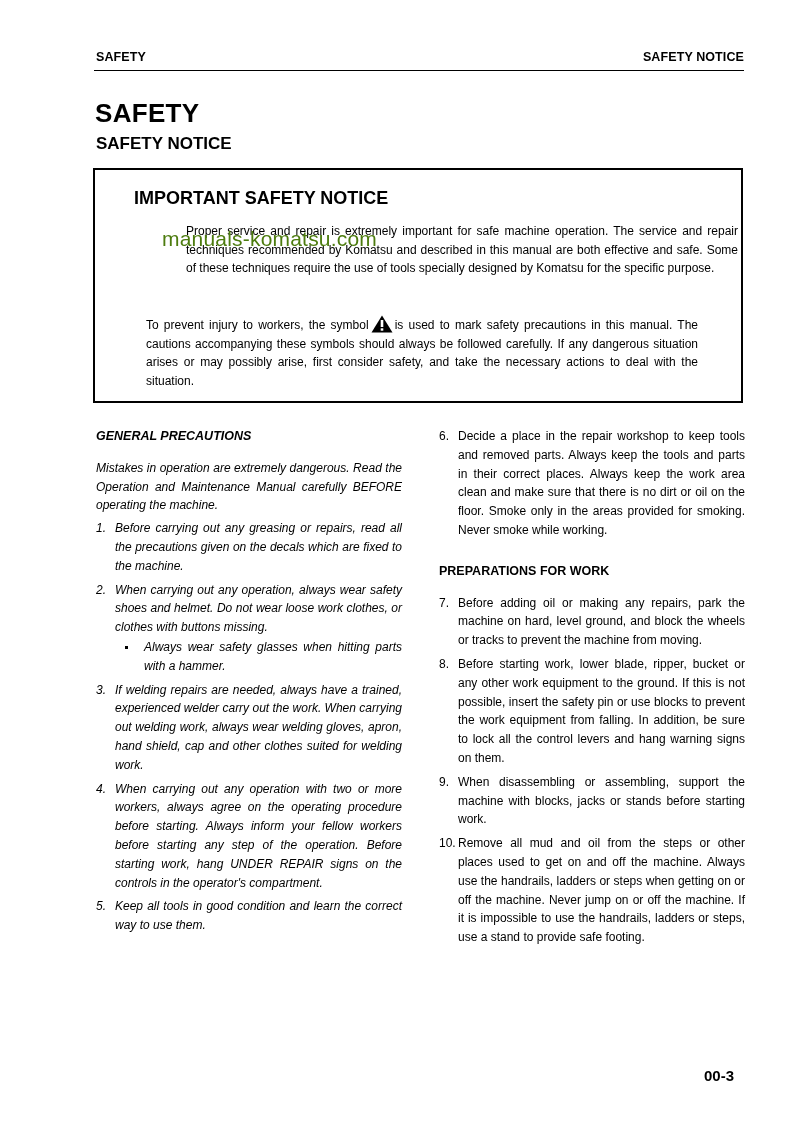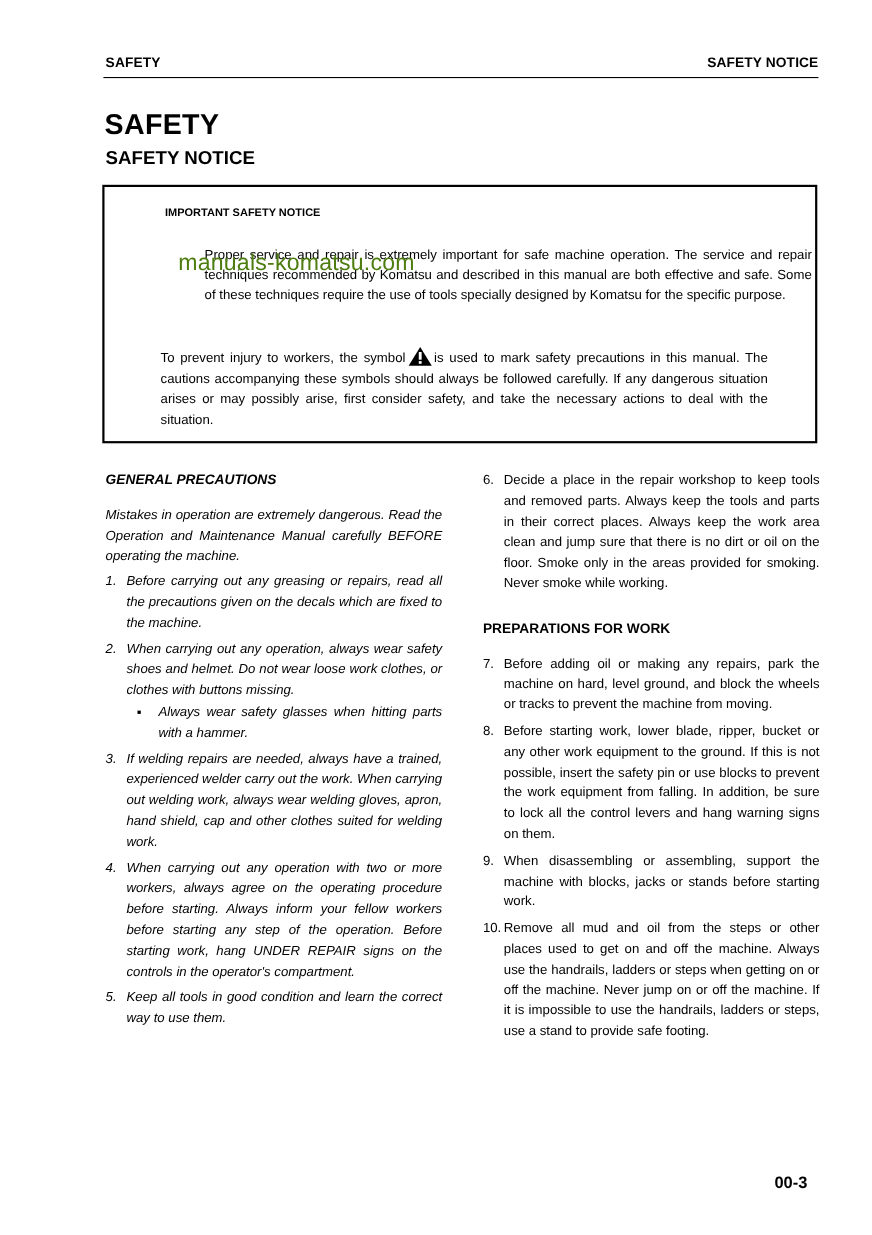--- a/index.html
+++ b/index.html
@@ -21,22 +21,22 @@
   }
   .page-subtitle {
     position: absolute; left: 96px; top: 134px; margin: 0;
     font-size: 17px; font-weight: bold;
   }
   .notice-box {
     position: absolute; left: 93px; top: 168px; width: 646px; height: 231px;
     border: 2px solid #000; box-sizing: content-box;
   }
   .notice-title {
-    position: absolute; left: 55px; top: 18px; margin: 0;
-    font-size: 10px; font-weight: bold;
+    position: absolute; left: 39px; top: 18px; margin: 0;
+    font-size: 18px; font-weight: bold;
   }
   .notice-para {
     position: absolute; left: 51px; width: 552px; margin: 0;
     font-size: 12px; line-height: 18.7px; text-align: justify;
   }
   .notice-para.p1 { top: 52px; margin-left: 40px; }
   .notice-para.p2 { top: 145px; }
   .warn-icon {
     display: inline-block; width: 22px; height: 18px; vertical-align: -4px; margin: 0 2px;
   }
@@ -128,21 +128,21 @@
 
   <div class="item">
     <span class="item-num">5.</span>
     <span class="item-text">Keep all tools in good condition and learn the correct way to use them.</span>
   </div>
 </div>
 
 <div class="col right">
   <div class="item">
     <span class="item-num">6.</span>
-    <span class="item-text">Decide a place in the repair workshop to keep tools and removed parts. Always keep the tools and parts in their correct places. Always keep the work area clean and jump sure that there is no dirt or oil on the floor. Smoke only in the areas provided for smoking. Never smoke while working.</span>
+    <span class="item-text">Decide a place in the repair workshop to keep tools and removed parts. Always keep the tools and parts in their correct places. Always keep the work area clean and make sure that there is no dirt or oil on the floor. Smoke only in the areas provided for smoking. Never smoke while working.</span>
   </div>
 
   <div class="spacer-lg"></div>
   <div class="section-head">PREPARATIONS FOR WORK</div>
 
   <div class="item">
     <span class="item-num">7.</span>
     <span class="item-text">Before adding oil or making any repairs, park the machine on hard, level ground, and block the wheels or tracks to prevent the machine from moving.</span>
   </div>
 

